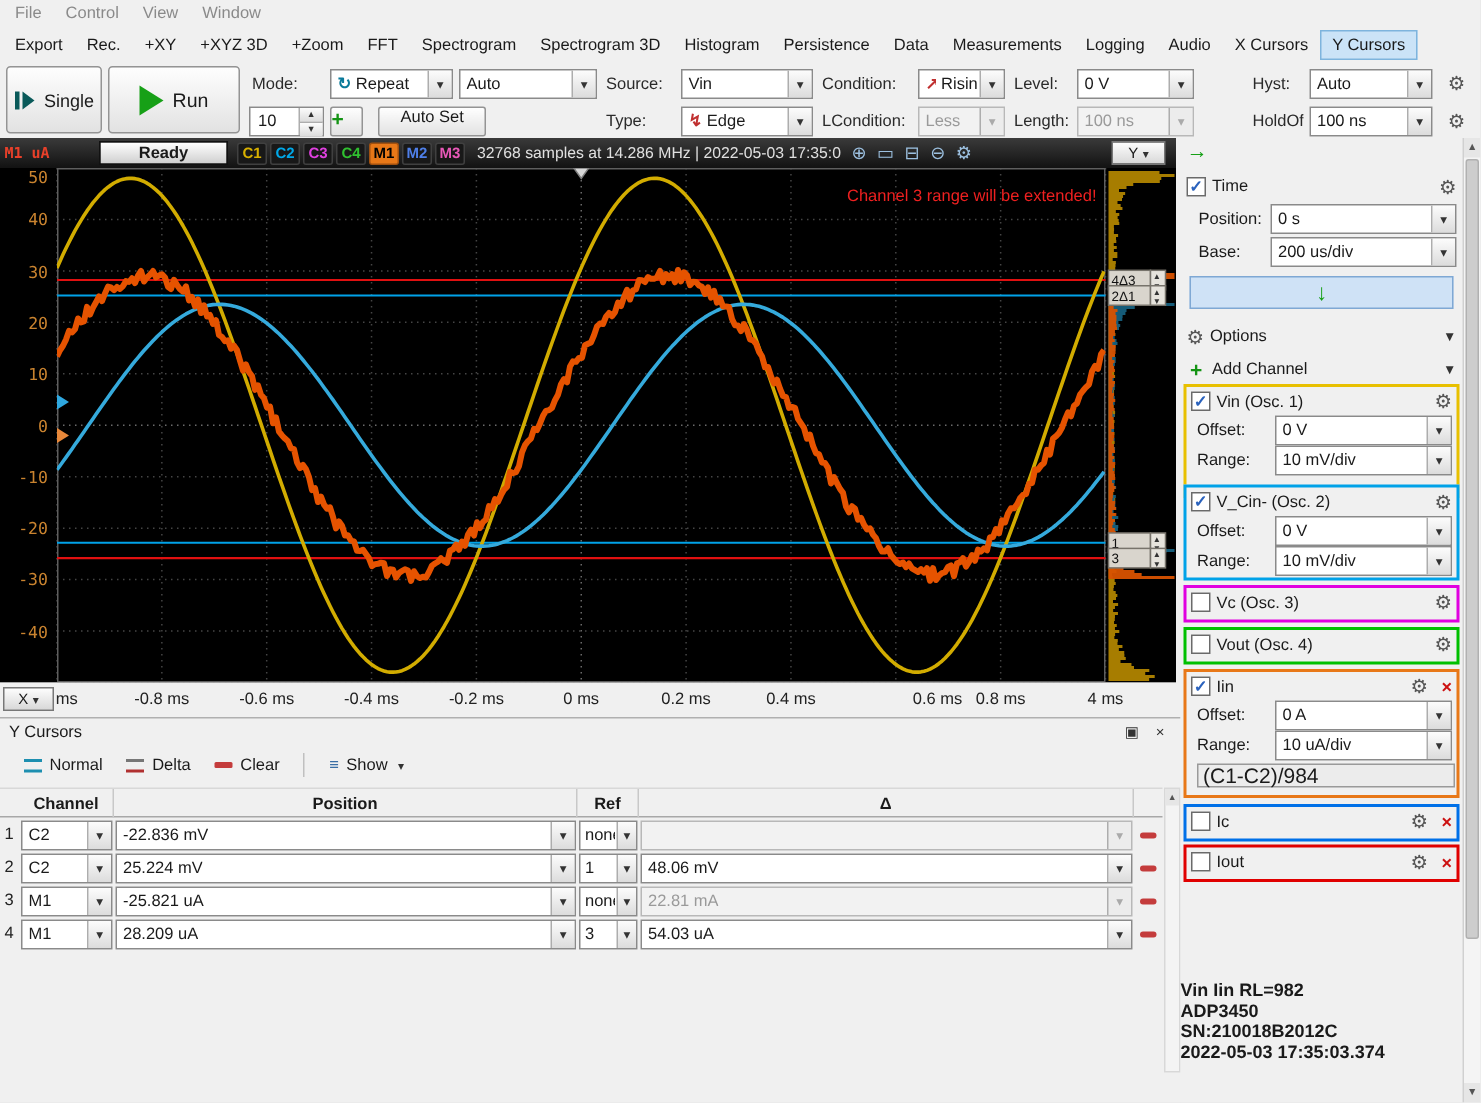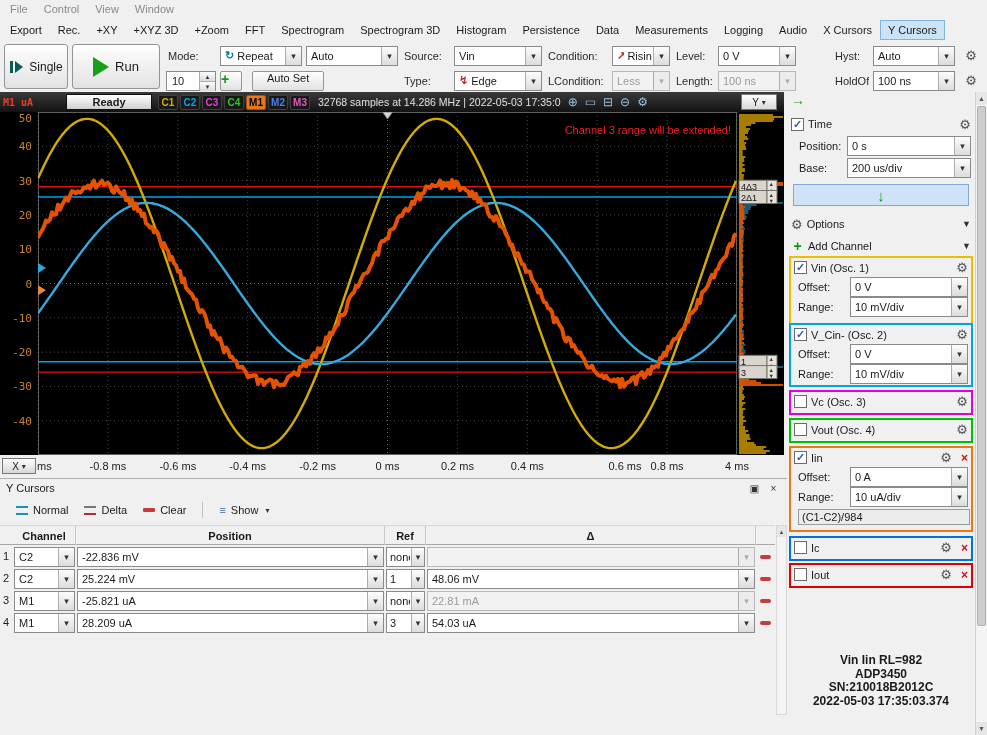--- a/index.html
+++ b/index.html
@@ -80,22 +80,22 @@
 .secname{white-space:nowrap}
 .dropzone{position:absolute;left:6px;width:176px;height:22px;background:#cfe2f6;border:1px solid #7fa8d4;display:flex;align-items:center;justify-content:center}
 .downarrow{color:#17a017;font-weight:bold;font-size:15px}
 .chevron{margin-left:auto;color:#333;font-size:9px}
 .plus-ic{color:#149414;font-weight:bold;font-size:14px;width:13px;text-align:center}
 .chbox{position:absolute;left:2px;width:184px;border:2px solid #888;background:#f0f0f0;padding:0 3px}
 .chrow{height:19px;display:flex;align-items:center;gap:4px}
 .chform{height:20px;display:flex;align-items:center;gap:4px;padding-left:4px}
 .chform .plabel{width:48px}
 .chform .combo{flex:1}
-.formula{height:16px;background:#ececec;border:1px solid #9a9a9a;display:flex;align-items:center;padding-left:3px;margin:2px 0 0 4px;width:172px;font-size:11px}
-.rfooter{position:absolute;left:0;top:562px;width:188px;text-align:center;font-weight:bold;font-size:12px;line-height:13.5px}
+.formula{height:16px;background:#ececec;border:1px solid #9a9a9a;display:flex;align-items:center;padding-left:3px;margin:2px 0 0 4px;width:172px;font-size:14px}
+.rfooter{position:absolute;left:0;top:562px;width:188px;text-align:left;font-weight:bold;font-size:12px;line-height:13.5px}
 .rscroll{position:absolute;right:0;top:0;width:12px;height:643px;background:#f4f4f4;border-left:1px solid #d0d0d0}
 .rscroll .sarrow{position:absolute;left:0;width:11px;height:13px;font-size:7px;display:flex;align-items:center;justify-content:center;color:#555;background:#e6e6e6}
 .rscroll .thumb{position:absolute;left:1px;width:9px;background:#cdcdcd;border:1px solid #b0b0b0;border-radius:2px}
 
 
 .ypanel{position:absolute;left:0;top:478px;width:787px;height:257px;background:#f0f0f0;border-top:1px solid #b0b0b0}
 .ypanel-title{position:absolute;left:0;top:0;width:100%;height:18px;display:flex;align-items:center;padding-left:6px}
 .wbtn{position:absolute;top:2px;width:17px;height:14px;display:flex;align-items:center;justify-content:center;font-size:10px;color:#333}
 .ypanel-toolbar{position:absolute;left:0;top:18px;width:100%;height:26px;display:flex;align-items:center;padding-left:8px}
 .tb-btn{height:21px;display:flex;align-items:center;gap:5px;padding:0 8px;border-radius:2px}

